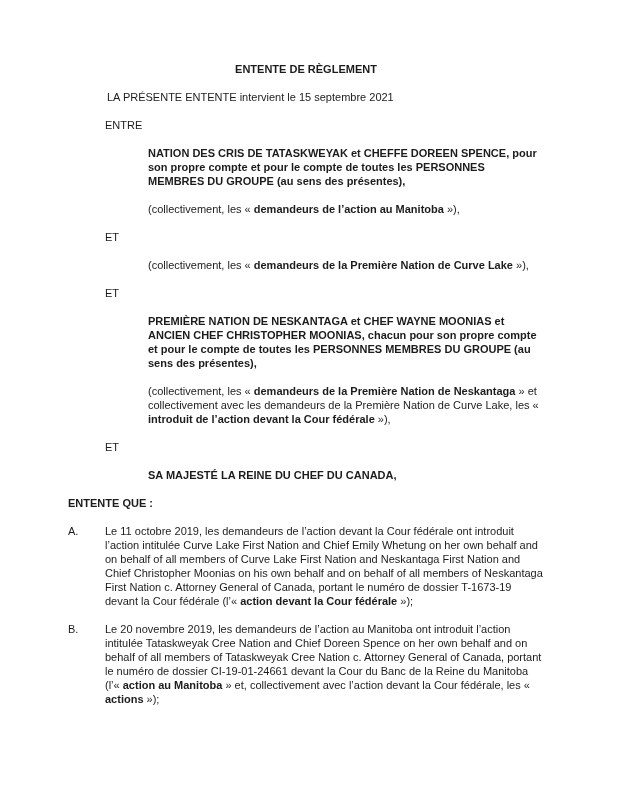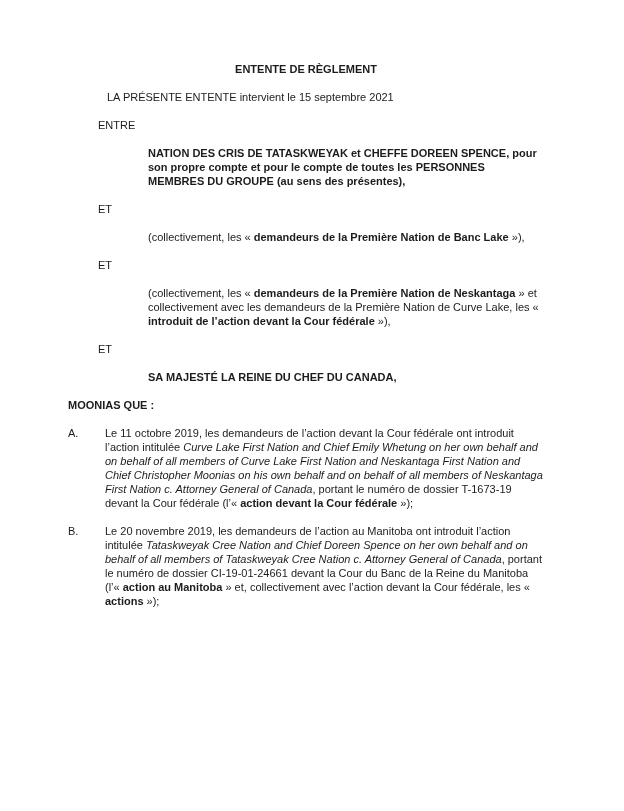--- a/index.html
+++ b/index.html
@@ -22,21 +22,21 @@
   .title {
     font-size: 11px;
     font-weight: 700;
     text-align: center;
     margin: 0 0 14px 0;
   }
   .intro {
     margin: 0 0 14px 39px;
   }
   .connector {
-    margin: 0 0 14px 1px;
+    margin: 0 0 14px 8px;
     padding-left: 29px;
   }
   .party-name {
     font-weight: 700;
     margin: 0 0 14px 80px;
   }
   .party-alias {
     margin: 0 0 14px 80px;
   }
   .heading {
@@ -49,52 +49,54 @@
   }
   .recital .letter {
     flex: 0 0 37px;
     width: 37px;
   }
   .recital .body {
     flex: 1;
     margin: 0;
   }
   .b { font-weight: 700; }
-  .i { font-style: italic; }
+  .i { }
 </style>
 </head>
 <body>
 
 <div class="page">
   <h1 class="title">ENTENTE DE RÈGLEMENT</h1>
   <p class="intro">LA PRÉSENTE ENTENTE intervient le 15 septembre 2021</p>
 
   <div>
   <div class="party">
     <p class="connector">ENTRE</p>
     <p class="party-name"><span class="b">NATION DES CRIS DE TATASKWEYAK et CHEFFE DOREEN SPENCE, pour son propre compte et pour le compte de toutes les PERSONNES MEMBRES DU GROUPE (au sens des présentes),</span></p>
+    <p class="party-alias"><span>(collectivement, les « </span><span class="b">demandeurs de l’action au Manitoba</span><span> »),</span></p>
   </div>
 
   <div class="party">
     <p class="connector">ET</p>
-    <p class="party-alias"><span>(collectivement, les « </span><span class="b">demandeurs de la Première Nation de Banc Lake</span><span> »),</span></p>
+    <p class="party-alias"><span>(collectivement, les « </span><span class="b">demandeurs de la Première Nation de Curve Lake</span><span> »),</span></p>
   </div>
 
   <div class="party">
     <p class="connector">ET</p>
+    <p class="party-name"><span class="b">PREMIÈRE NATION DE NESKANTAGA et CHEF WAYNE MOONIAS et ANCIEN CHEF CHRISTOPHER MOONIAS, chacun pour son propre compte et pour le compte de toutes les PERSONNES MEMBRES DU GROUPE (au sens des présentes),</span></p>
     <p class="party-alias"><span>(collectivement, les « </span><span class="b">demandeurs de la Première Nation de Neskantaga</span><span> » et collectivement avec les demandeurs de la Première Nation de Curve Lake, les « </span><span class="b">introduit de l’action devant la Cour fédérale</span><span> »),</span></p>
   </div>
 
   <div class="party">
     <p class="connector">ET</p>
     <p class="party-name"><span class="b">SA MAJESTÉ LA REINE DU CHEF DU CANADA,</span></p>
   </div>
 </div>
 
-  <p class="heading">MOONIAS QUE :</p>
+  <p class="heading">ENTENTE QUE :</p>
 
   <div>
   <div class="recital">
     <span class="letter">A.</span>
     <p class="body"><span>Le 11 octobre 2019, les demandeurs de l’action devant la Cour fédérale ont introduit l’action intitulée </span><span class="i">Curve Lake First Nation and Chief Emily Whetung on her own behalf and on behalf of all members of Curve Lake First Nation and Neskantaga First Nation and Chief Christopher Moonias on his own behalf and on behalf of all members of Neskantaga First Nation c. Attorney General of Canada</span><span>, portant le numéro de dossier T-1673-19 devant la Cour fédérale (l’« </span><span class="b">action devant la Cour fédérale</span><span> »);</span></p>
   </div>
 
   <div class="recital">
     <span class="letter">B.</span>
     <p class="body"><span>Le 20 novembre 2019, les demandeurs de l’action au Manitoba ont introduit l’action intitulée </span><span class="i">Tataskweyak Cree Nation and Chief Doreen Spence on her own behalf and on behalf of all members of Tataskweyak Cree Nation c. Attorney General of Canada</span><span>, portant le numéro de dossier CI-19-01-24661 devant la Cour du Banc de la Reine du Manitoba (l’« </span><span class="b">action au Manitoba</span><span> » et, collectivement avec l’action devant la Cour fédérale, les « </span><span class="b">actions</span><span> »);</span></p>

